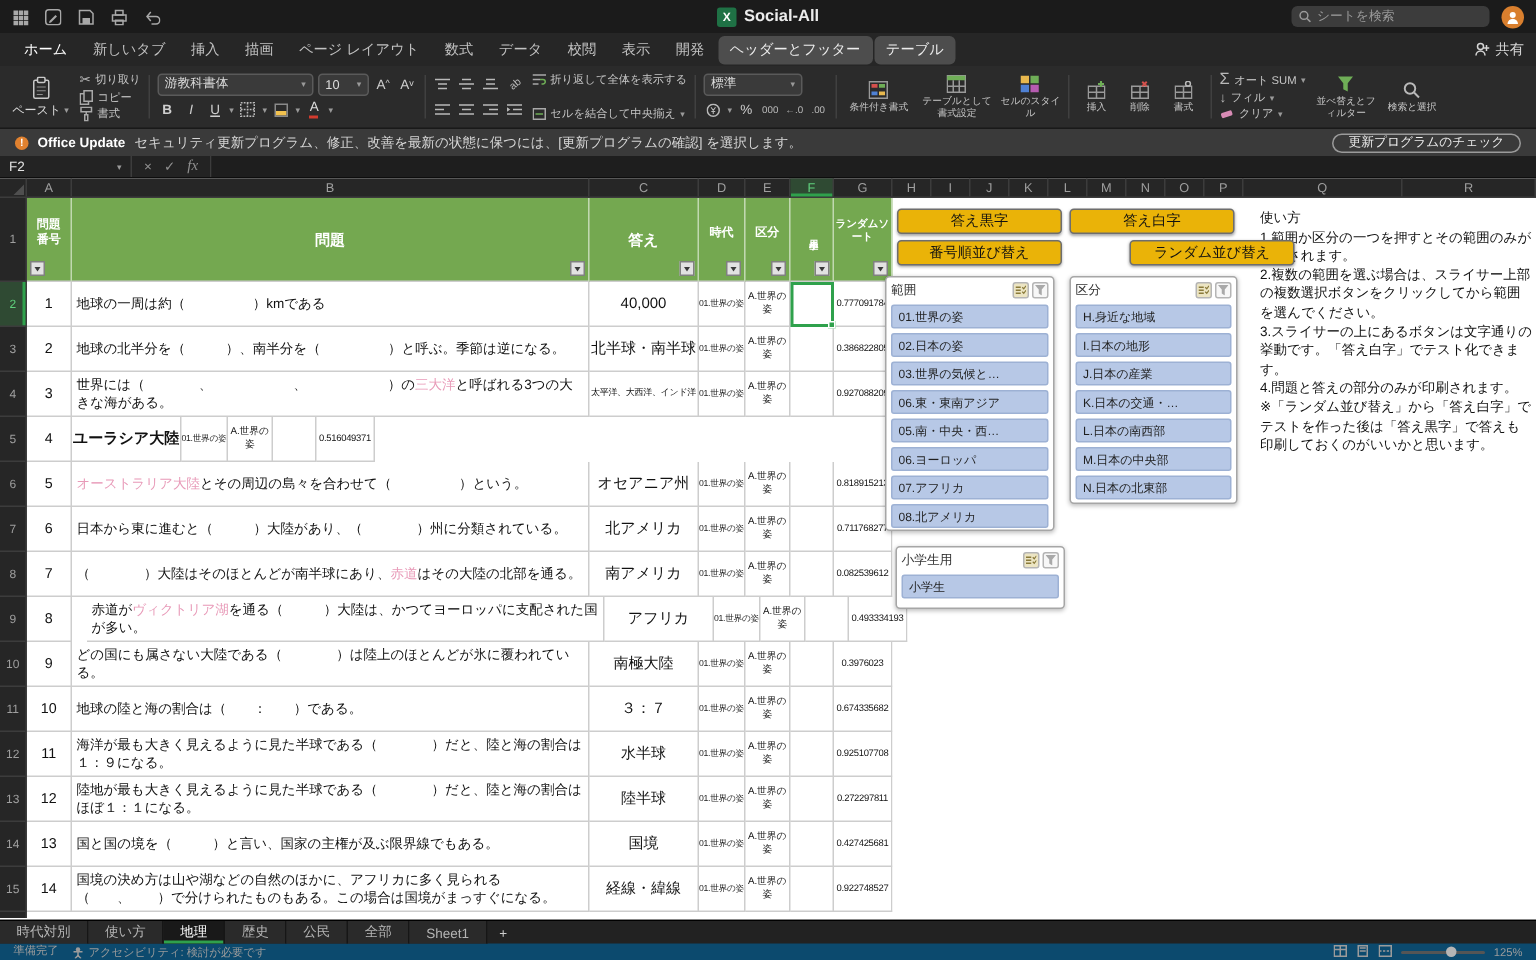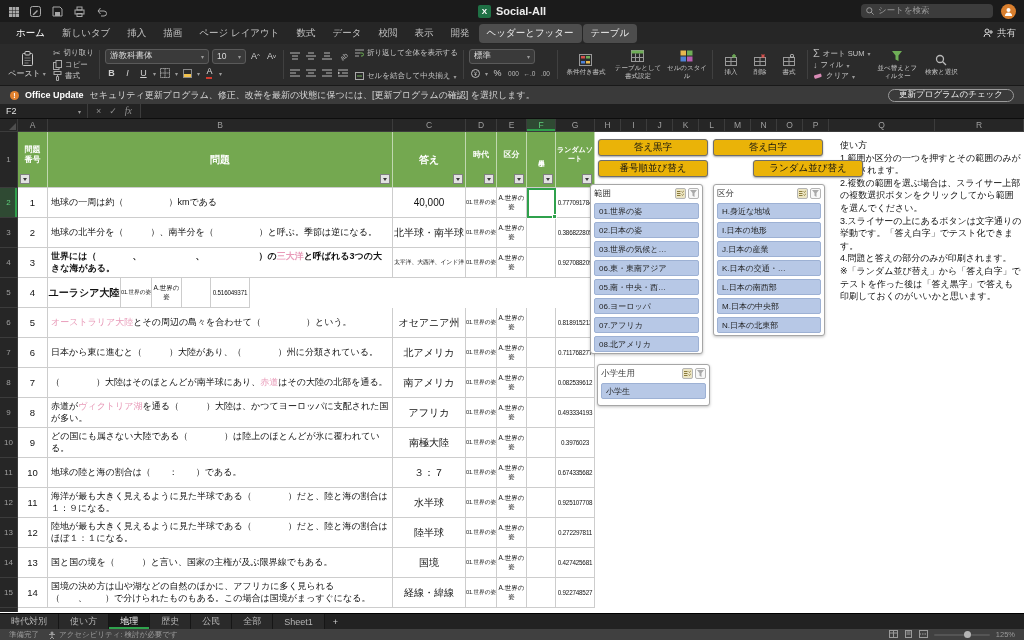--- a/index.html
+++ b/index.html
@@ -113,21 +113,21 @@
   .usage{position:absolute;left:822px;top:7px;width:182px;font-size:9px;color:#111;line-height:1.4;white-space:pre-line}
 
   
   .sheettabs{height:16px;background:#222;border-top:1px solid #000;display:flex;align-items:stretch}
   .stab-strip{display:flex;align-items:stretch}
   .stab{font-size:9px;color:#b5b5b5;padding:0 11px;display:flex;align-items:center;border-right:1px solid #161616;background:#2a2a2a;white-space:nowrap}
   .stab.active{background:#191919;color:#fff;box-shadow:inset 0 -2px 0 #2fa14c}
   .stab.add{background:transparent;border-right:none;color:#cfcfcf;padding:0 8px}
 
   
-  .statusbar{height:11px;background:#404040;display:flex;align-items:center;gap:9px;padding:0 9px;font-size:7.5px;color:#9b9b9b}
+  .statusbar{height:11px;background:#0c4a6e;display:flex;gap:9px;padding:0 9px;font-size:7.5px;color:#9b9b9b}
   .acc{display:flex;align-items:center;gap:3px}
   .sb-right{margin-left:auto;display:flex;align-items:center;gap:6px}
   .zoom-track{width:56px;height:2px;background:#555;border-radius:1px;position:relative}
   .knob{position:absolute;left:30px;top:-2.5px;width:7px;height:7px;border-radius:50%;background:#b5b5b5}
 </style>
 </head>
 <body>
 
 <div class="titlebar">
   <div class="tb-icons">
@@ -676,21 +676,21 @@
           </div>
           <div class="cell cC" style="width: 73px;">北半球・南半球</div>
           <div class="cell cD" style="width: 31px;">01.世界の姿</div>
           <div class="cell cE" style="width: 30px;">A.世界の姿</div>
           <div class="cell cF" style="width: 29px;"></div>
           <div class="cell cG" style="width: 39px;">0.386822805</div>
           <div class="blank-rest"></div>
         </div>
         <div class="grow" style="height: 30px;">
           <div class="cell cA" style="width: 30px;">3</div>
-          <div class="cell cB" style="width: 345px; font-weight: bold;">
+          <div class="cell cB" style="width: 345px;">
             <span class="qwrap"><span>世界には（　　　　、　　　　　　、　　　　　　）の</span><span class="hl">三大洋</span><span>と呼ばれる3つの大きな海がある。</span></span>
           </div>
           <div class="cell cC small" style="width: 73px;">太平洋、大西洋、インド洋</div>
           <div class="cell cD" style="width: 31px;">01.世界の姿</div>
           <div class="cell cE" style="width: 30px;">A.世界の姿</div>
           <div class="cell cF" style="width: 29px;"></div>
           <div class="cell cG" style="width: 39px;">0.927088209</div>
           <div class="blank-rest"></div>
         </div>
         <div class="grow" style="height: 30px;">
@@ -733,21 +733,21 @@
           </div>
           <div class="cell cC" style="width: 73px;">南アメリカ</div>
           <div class="cell cD" style="width: 31px;">01.世界の姿</div>
           <div class="cell cE" style="width: 30px;">A.世界の姿</div>
           <div class="cell cF" style="width: 29px;"></div>
           <div class="cell cG" style="width: 39px;">0.082539612</div>
           <div class="blank-rest"></div>
         </div>
         <div class="grow" style="height: 30px;">
           <div class="cell cA" style="width: 30px;">8</div>
-          <div class="cell cB" style="width: 345px;">
+          <div class="cell cB" style="width: 345px; margin-left: 10px;">
             <span class="qwrap"><span>赤道が</span><span class="hl">ヴィクトリア湖</span><span>を通る（　　　）大陸は、かつてヨーロッパに支配された国が多い。</span></span>
           </div>
           <div class="cell cC" style="width: 73px;">アフリカ</div>
           <div class="cell cD" style="width: 31px;">01.世界の姿</div>
           <div class="cell cE" style="width: 30px;">A.世界の姿</div>
           <div class="cell cF" style="width: 29px;"></div>
           <div class="cell cG" style="width: 39px;">0.493334193</div>
           <div class="blank-rest"></div>
         </div>
         <div class="grow" style="height: 30px;">

